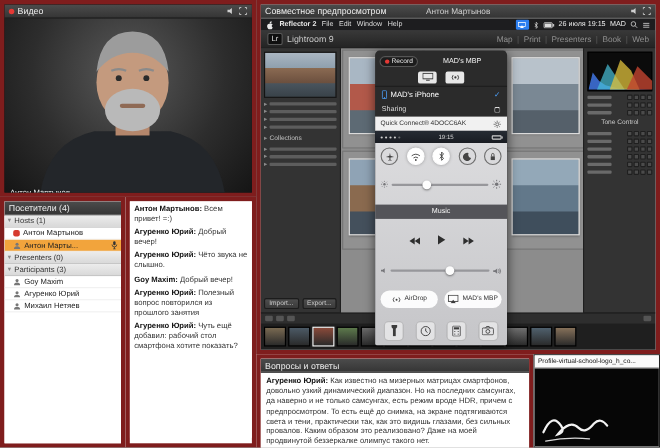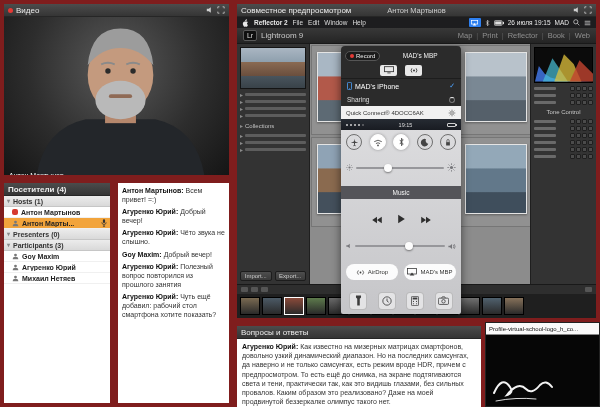--- a/index.html
+++ b/index.html
@@ -8,21 +8,21 @@
   .panel{position:absolute;border:4px solid #7f1d1d;background:#fff;overflow:hidden;}
   .phead{height:13px;background:linear-gradient(#4c4c4c,#353535);color:#ececec;font-size:8px;display:flex;align-items:center;gap:3px;padding:0 4px;border-bottom:1px solid #262626;white-space:nowrap;}
   .phead .sp{flex:1;}
   .hic{display:flex;align-items:center;gap:3px;}
   
   .video-panel{left:0;top:0;width:233px;height:179px;background:#111;}
   .vbody{position:relative;height:166px;background:radial-gradient(ellipse at 50% 30%,#5a5a5a 0%,#2d2d2d 55%,#131313 100%);overflow:hidden;}
   .nametag{position:absolute;left:5px;bottom:4px;color:#fff;font-size:7px;text-shadow:0 1px 2px #000;}
   .recdot{width:5px;height:5px;border-radius:50%;background:#e53935;}
   
-  .attendees-panel{left:0;top:179px;width:114px;height:228px;font-weight:bold;}
+  .attendees-panel{left:0;top:179px;width:114px;height:228px;}
   .plist{background:#fff;height:215px;overflow:hidden;font-size:7px;color:#222;}
   .grp{height:11px;display:flex;align-items:center;gap:3px;padding:0 3px;background:linear-gradient(#ececec,#d9d9d9);border-bottom:1px solid #c6c6c6;color:#333;}
   .mrow{height:11px;display:flex;align-items:center;gap:3px;padding:0 3px 0 8px;border-bottom:1px solid #f0f0f0;}
   .mrow.hl{background:#f2a43c;}
   .mname{overflow:hidden;text-overflow:ellipsis;white-space:nowrap;flex:1;}
   .redbadge{width:6px;height:6px;border-radius:2px;background:#d63a2f;flex:0 0 auto;}
   .tri{color:#8a8a8a;font-size:6px;line-height:1;}
   
   .chat-panel{left:114px;top:179px;width:119px;height:228px;}
   .scope{color:#b8b8b8;font-size:7px;}
@@ -285,21 +285,21 @@
 
       <div class="lr">
         <div class="lrtop">
           <span class="lrbadge">Lr</span>
           <span class="lrname">Lightroom 9</span>
           <span class="modules">
               <span>Map</span>
               <span class="mod-sep">|</span>
               <span>Print</span>
               <span class="mod-sep">|</span>
-              <span>Reflector</span>
+              <span>Presenters</span>
               <span class="mod-sep">|</span>
               <span>Book</span>
               <span class="mod-sep">|</span>
               <span>Web</span>
             </span>
         </div>
         <div class="lrmain">
           <div class="lrleft">
             <div class="navprev"></div>
             <div>

